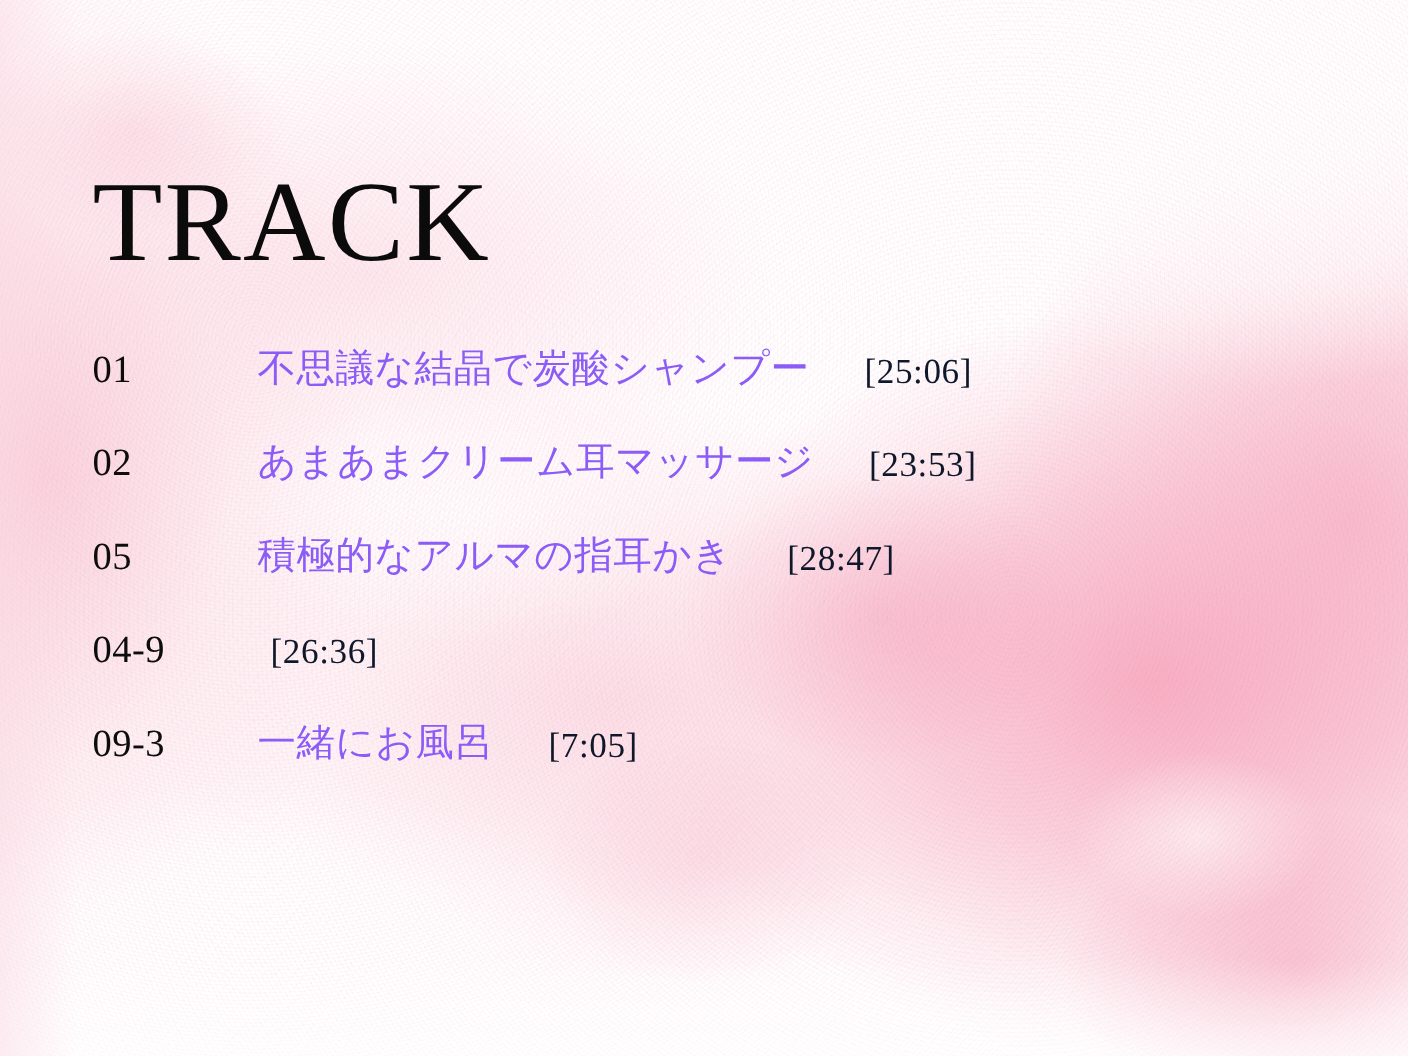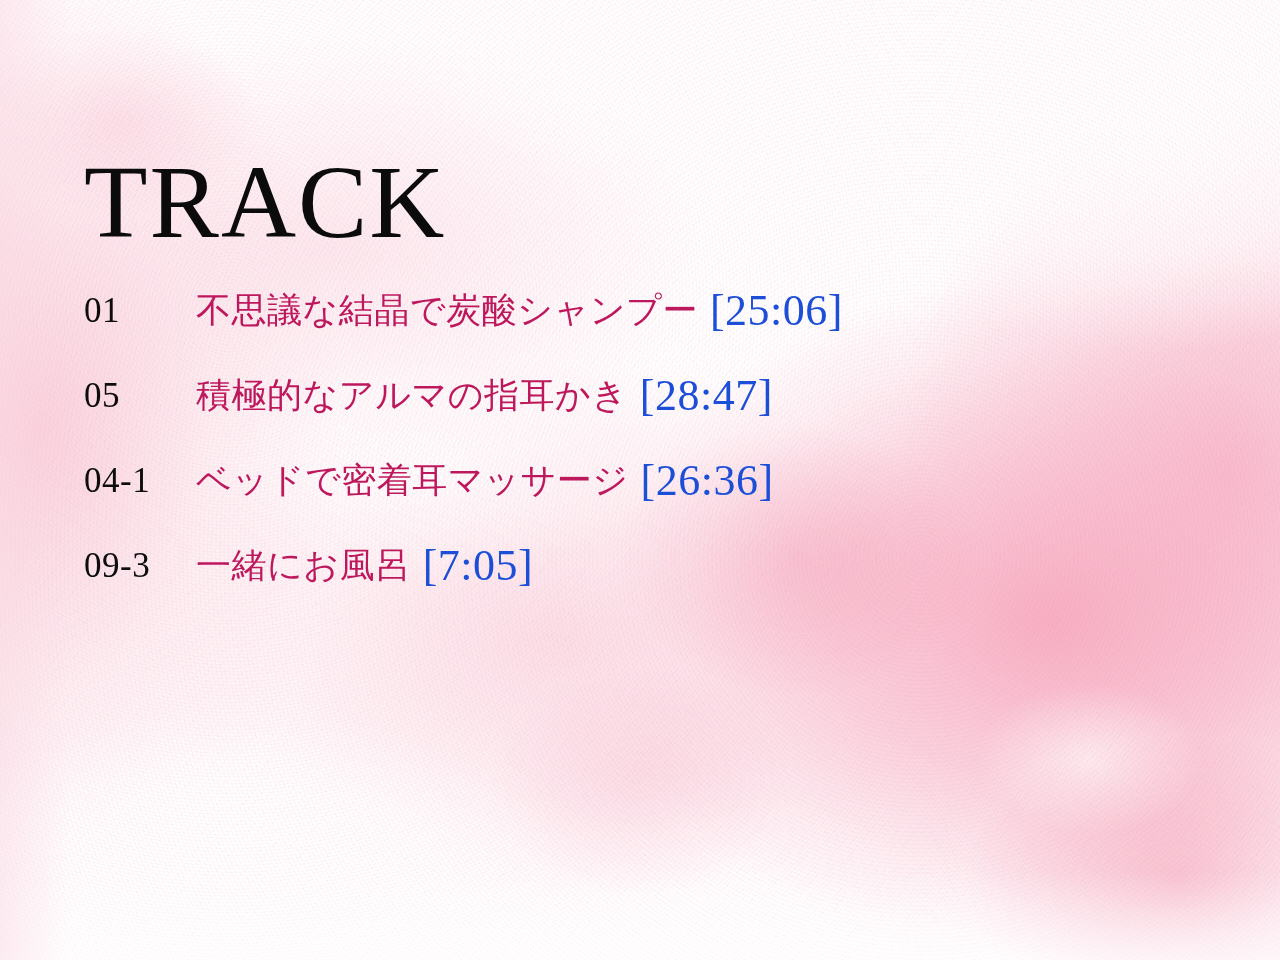--- a/index.html
+++ b/index.html
@@ -92,49 +92,50 @@
 
   .track-list {
     position: absolute;
     left: 84px;
     top: 268px;
     width: 1120px;
   }
 
   .track-row {
     display: flex;
-    align-items: center;
+    align-items: flex-end;
     height: 85px;
     white-space: nowrap;
     color: #0d0d0d;
+    gap: 38px;
   }
 
   .track-num {
     font-family: "Liberation Serif", "DejaVu Serif", serif;
     font-size: 35px;
     line-height: 1;
     letter-spacing: 0.5px;
     min-width: 112px;
     color: #0d0d0d;
   }
 
   .track-title {
     font-family: "DejaVu Serif", "Liberation Serif", serif;
     font-size: 35px;
     line-height: 1;
     letter-spacing: 0.5px;
-    color: #be185d;
+    color: #8b5cf6;
   }
 
   .track-dur {
     font-family: "Liberation Serif", "DejaVu Serif", serif;
-    font-size: 44px;
+    font-size: 32px;
     line-height: 1;
     letter-spacing: 0.5px;
-    color: #1d4ed8;
+    color: #0f172a;
     margin-left: 12px;
   }
 </style>
 </head>
 <body>
 
 <div class="slide">
 
   <div class="wc wc-a"></div>
   <div class="wc wc-b"></div>
@@ -147,30 +148,34 @@
     <div class="title">TRACK</div>
 
     <div class="track-list">
 
       <div class="track-row">
         <span class="track-num">01</span>
         <span class="track-title">不思議な結晶で炭酸シャンプー</span>
         <span class="track-dur">[25:06]</span>
       </div>
 
+      <div class="track-row">
+        <span class="track-num">02</span>
+        <span class="track-title">あまあまクリーム耳マッサージ</span>
+        <span class="track-dur">[23:53]</span>
+      </div>
 
       <div class="track-row">
         <span class="track-num">05</span>
         <span class="track-title">積極的なアルマの指耳かき</span>
         <span class="track-dur">[28:47]</span>
       </div>
 
       <div class="track-row">
-        <span class="track-num">04-1</span>
-        <span class="track-title">ベッドで密着耳マッサージ</span>
+        <span class="track-num">04-9</span>
         <span class="track-dur">[26:36]</span>
       </div>
 
 
       <div class="track-row">
         <span class="track-num">09-3</span>
         <span class="track-title">一緒にお風呂</span>
         <span class="track-dur">[7:05]</span>
       </div>
 

